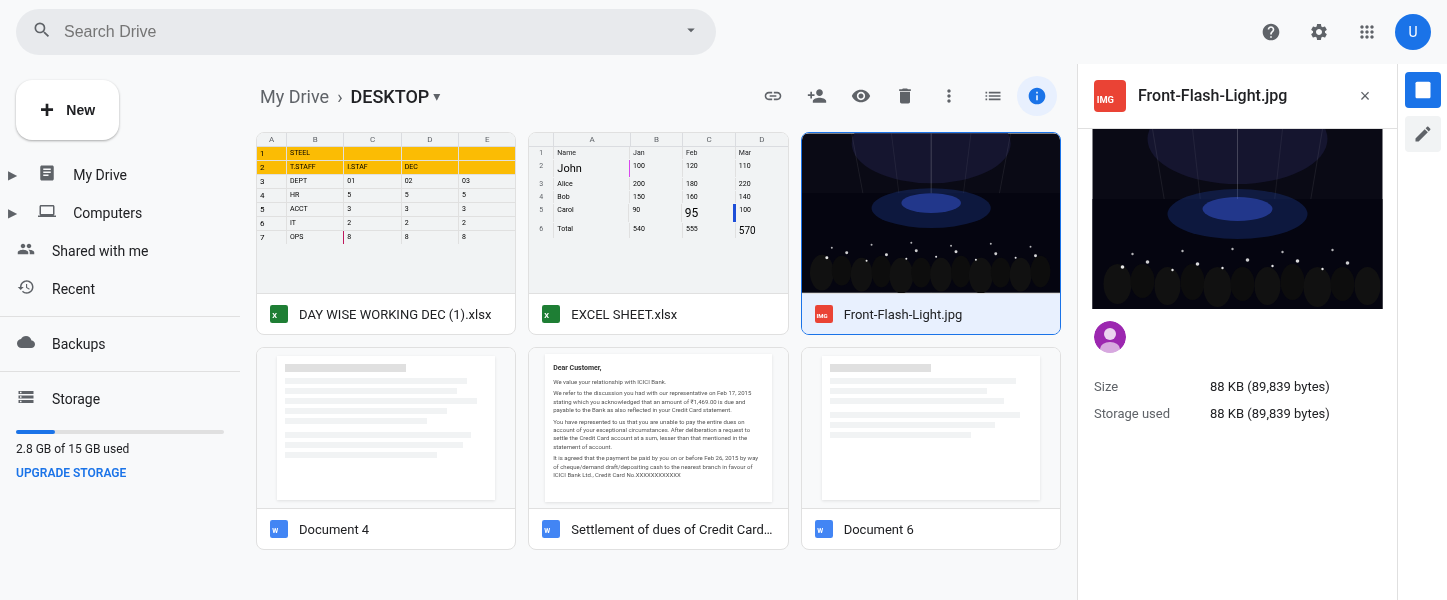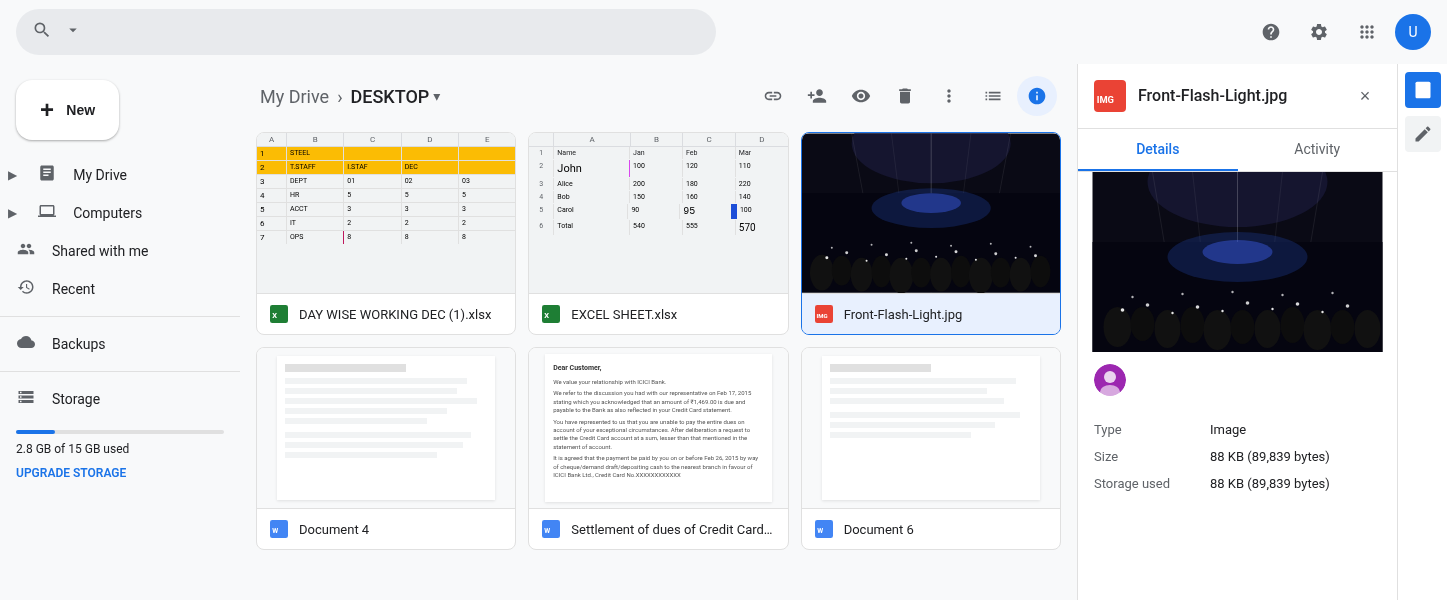--- a/index.html
+++ b/index.html
@@ -78,20 +78,21 @@
 <body>
 
 <div class="topbar">
 
   <div class="search-bar">
     <span class="search-icon">
       <svg width="20" height="20" viewBox="0 0 24 24" fill="none">
           <path d="M15.5 14h-.79l-.28-.27A6.471 6.471 0 0 0 16 9.5 6.5 6.5 0 1 0 9.5 16c1.61 0 3.09-.59 4.23-1.57l.27.28v.79l5 4.99L20.49 19l-4.99-5zm-6 0C7.01 14 5 11.99 5 9.5S7.01 5 9.5 5 14 7.01 14 9.5 11.99 14 9.5 14z" fill="#5f6368"></path>
         </svg>
     </span>
+    <input type="text" placeholder="Search Drive" style="">
     <span>
       <svg width="18" height="18" viewBox="0 0 24 24">
           <path d="M7 10l5 5 5-5z" fill="#5f6368"></path>
         </svg>
     </span>
   </div>
 
   <div class="topbar-right">
     <button class="icon-btn">
       <svg width="20" height="20" viewBox="0 0 24 24">
@@ -353,21 +354,21 @@
                 <div style="width:25px; font-size:7px; padding:2px; border-right:1px solid #e0e0e0; color:#5f6368; text-align:center;">4</div>
                 <div style="flex:1.5; font-size:7px; padding:2px 3px; border-right:1px solid #e0e0e0;">Bob</div>
                 <div style="flex:1; font-size:7px; padding:2px 3px; border-right:1px solid #e0e0e0;">150</div>
                 <div style="flex:1; font-size:7px; padding:2px 3px; border-right:1px solid #e0e0e0;">160</div>
                 <div style="flex:1; font-size:7px; padding:2px 3px;">140</div>
               </div>
               <div style="display:flex; border-bottom:1px solid #f1f3f4;">
                 <div style="width:25px; font-size:7px; padding:2px; border-right:1px solid #e0e0e0; color:#5f6368; text-align:center;">5</div>
                 <div style="flex:1.5; font-size:7px; padding:2px 3px; border-right:1px solid #e0e0e0;">Carol</div>
                 <div style="flex:1; font-size:7px; padding:2px 3px; border-right:1px solid #e0e0e0;">90</div>
-                <div style="flex:1; font-size:10px; padding:2px 3px; border-right:6px solid #1d4ed8;font-family:Liberation Mono, monospace;">95</div>
+                <div style="flex:1; font-size:12px; padding:2px 3px; border-right:3px solid #1d4ed8;">95</div>
                 <div style="flex:1; font-size:7px; padding:2px 3px;">100</div>
               </div>
               <div style="display:flex;">
                 <div style="width:25px; font-size:7px; padding:2px; border-right:1px solid #e0e0e0; color:#5f6368; text-align:center;">6</div>
                 <div style="flex:1.5; font-size:7px; padding:2px 3px; border-right:1px solid #e0e0e0;">Total</div>
                 <div style="flex:1; font-size:7px; padding:2px 3px; border-right:1px solid #e0e0e0;">540</div>
                 <div style="flex:1; font-size:7px; padding:2px 3px; border-right:1px solid #e0e0e0;">555</div>
                 <div style="flex:1; font-size:10px; padding:2px 3px;">570</div>
               </div>
             </div>
@@ -534,24 +535,20 @@
             <rect width="24" height="24" rx="3" fill="#ea4335"></rect>
             <text x="2" y="17" font-size="7" fill="white" font-weight="bold">IMG</text>
           </svg>
       </div>
       <div class="detail-title-area">
         <div class="detail-filename">Front-Flash-Light.jpg</div>
       </div>
       <button class="detail-close">×</button>
     </div>
 
-    <div class="detail-tabs">
-      <div class="detail-tab active">Details</div>
-      <div class="detail-tab">Activity</div>
-    </div>
 
     <div class="detail-content">
 
       <div class="detail-thumbnail">
         <svg width="100%" height="180" viewBox="0 0 290 180" xmlns="http://www.w3.org/2000/svg">
           <rect width="290" height="180" fill="#0a0a15"></rect>
           <ellipse cx="145" cy="10" rx="90" ry="45" fill="#1a1a3a" opacity="0.7"></ellipse>
           <line x1="60" y1="0" x2="90" y2="180" stroke="white" stroke-width="0.5" opacity="0.15"></line>
           <line x1="100" y1="0" x2="120" y2="180" stroke="white" stroke-width="0.5" opacity="0.12"></line>
           <line x1="145" y1="0" x2="145" y2="180" stroke="white" stroke-width="1" opacity="0.2"></line>
@@ -595,24 +592,20 @@
           <svg width="32" height="32" viewBox="0 0 32 32">
               <circle cx="16" cy="16" r="16" fill="#9c27b0"></circle>
               <circle cx="16" cy="13" r="6" fill="#fff" opacity="0.8"></circle>
               <ellipse cx="16" cy="28" rx="10" ry="7" fill="#fff" opacity="0.6"></ellipse>
             </svg>
         </div>
       </div>
 
       <div class="detail-meta">
         <div class="detail-row">
-          <span class="detail-row-label">Type</span>
-          <span class="detail-row-value">Image</span>
-        </div>
-        <div class="detail-row">
           <span class="detail-row-label">Size</span>
           <span class="detail-row-value">88 KB (89,839 bytes)</span>
         </div>
         <div class="detail-row">
           <span class="detail-row-label">Storage used</span>
           <span class="detail-row-value">88 KB (89,839 bytes)</span>
         </div>
       </div>
     </div>
   </div>

